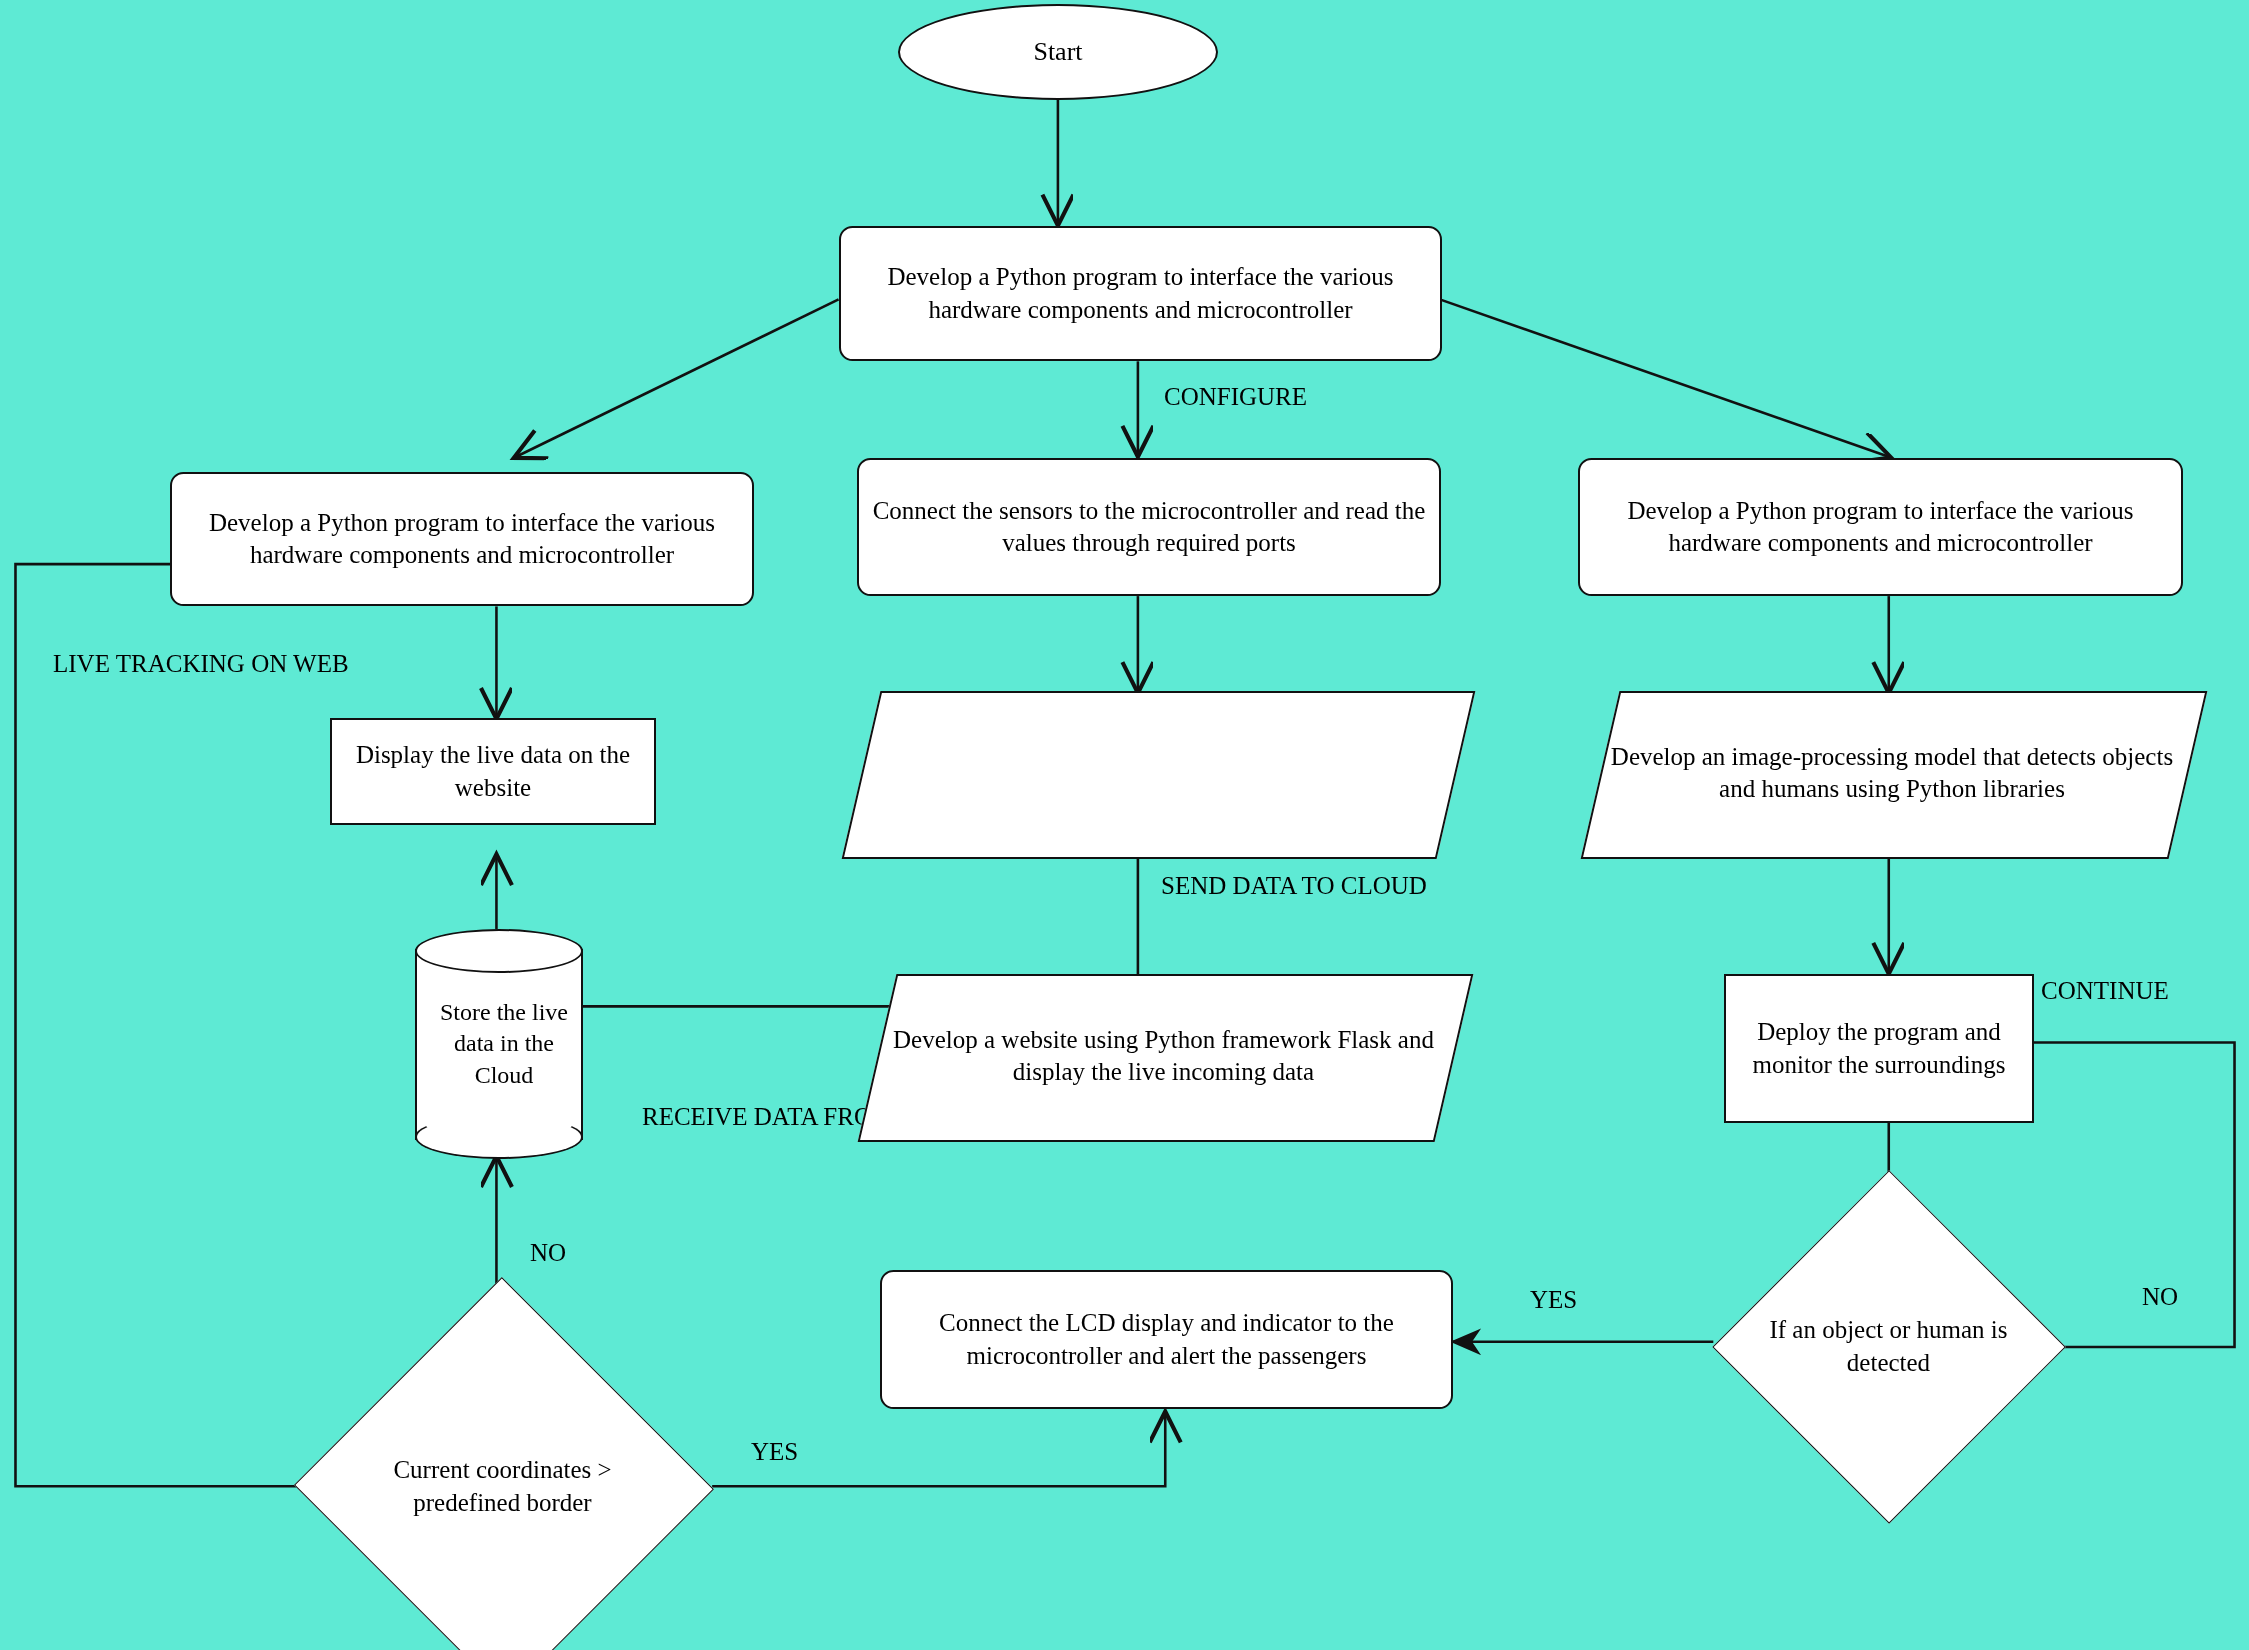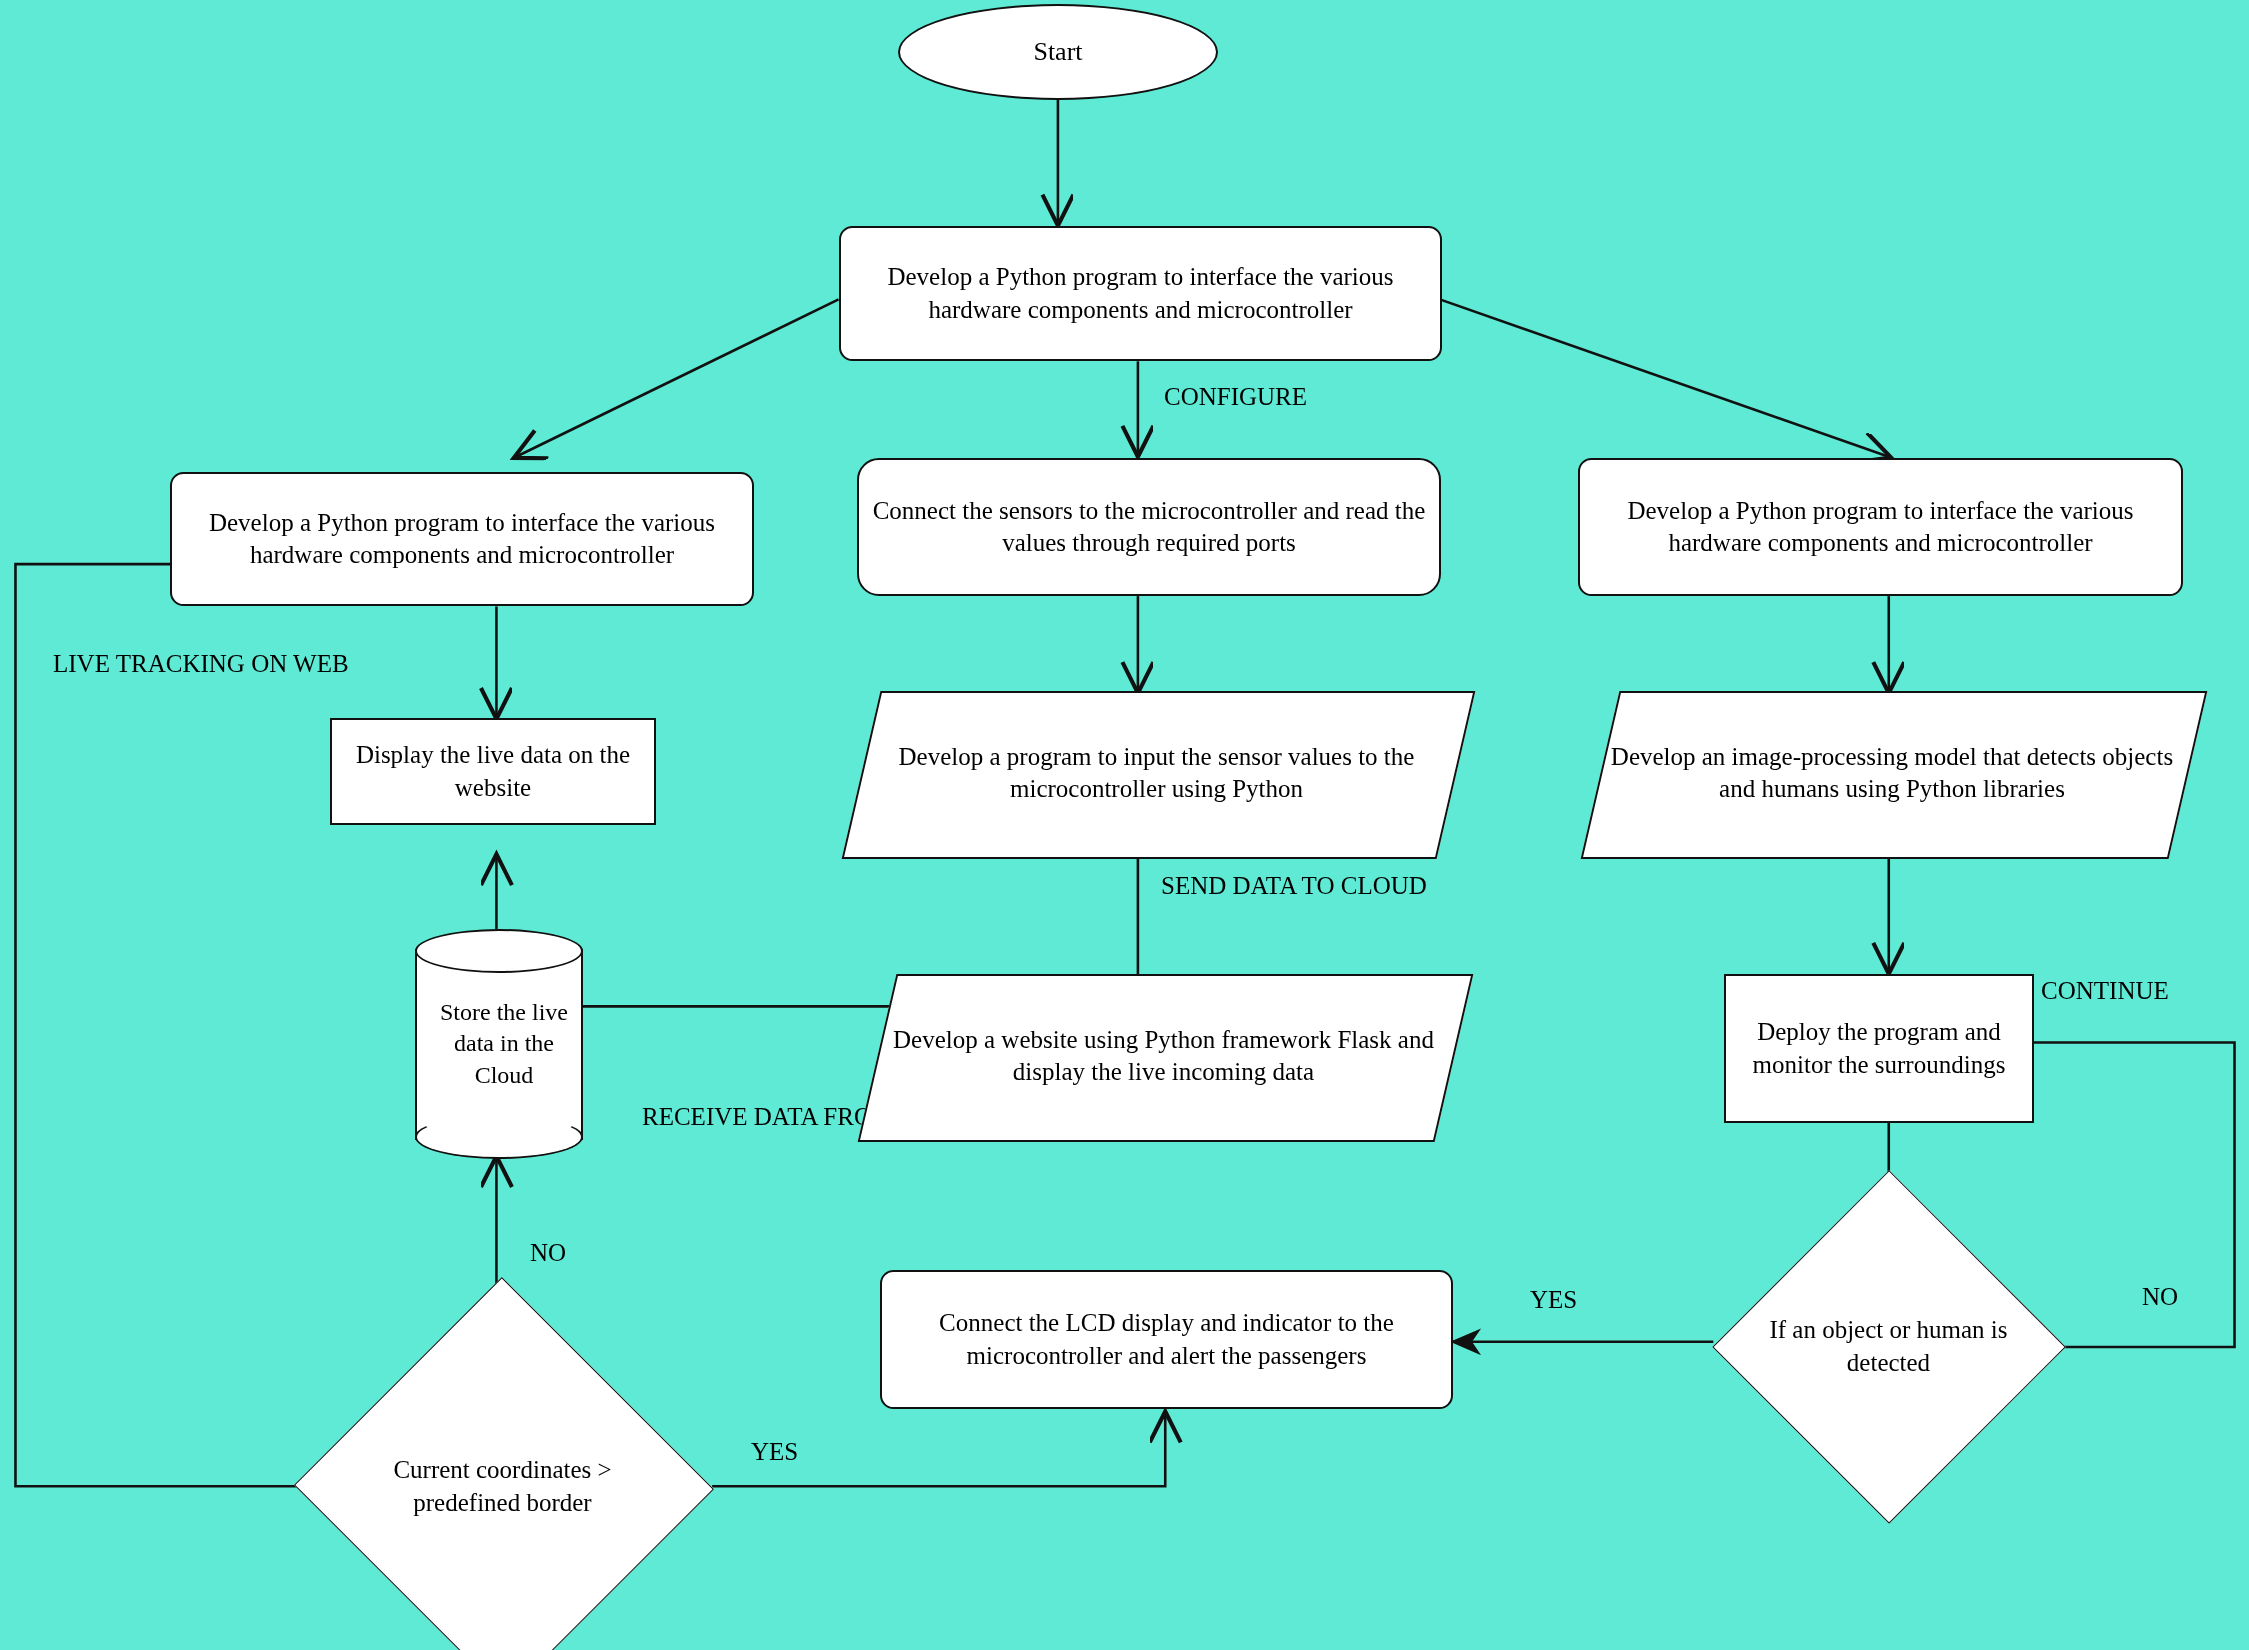--- a/index.html
+++ b/index.html
@@ -107,35 +107,34 @@
   </div>
 
   <div class="edge-label fs-48" style="left:1164px;top:382px;">CONFIGURE</div>
 
   <div class="node rounded fs-48" style="left:170px;top:472px;width:584px;height:134px;">
     <span class="txt">Develop a Python program to interface the various hardware components and microcontroller</span>
   </div>
 
   <div class="edge-label fs-48" style="left:53px;top:649px;">LIVE TRACKING ON WEB</div>
 
-  <div class="node rounded fs-48" style="left:857px;top:458px;width:584px;height:138px;border-radius:22px;">
+  <div class="node rounded fs-48" style="left:857px;top:458px;width:584px;height:138px;">
     <span class="txt">Connect the sensors to the microcontroller and read the values through required ports</span>
   </div>
 
   <div class="node rounded fs-48" style="left:1578px;top:458px;width:605px;height:138px;">
     <span class="txt">Develop a Python program to interface the various hardware components and microcontroller</span>
   </div>
 
   <div class="node rect fs-48" style="left:330px;top:718px;width:326px;height:107px;">
     <span class="txt">Display the live data on the website</span>
   </div>
 
   <div class="node para fs-48" style="left:861px;top:691px;width:591px;height:164px;">
     <span class="skew"></span>
-    <span class="txt">Develop a program to input the sensor values to the microcontroller using Python</span>
   </div>
 
   <div class="edge-label fs-48" style="left:1161px;top:871px;">SEND DATA TO CLOUD</div>
 
   <div class="node para fs-48" style="left:1600px;top:691px;width:584px;height:164px;">
     <span class="skew"></span>
     <span class="txt">Develop an image-processing model that detects objects and humans using Python libraries</span>
   </div>
 
   <div class="node cyl fs-46" style="left:415px;top:929px;width:164px;height:230px;">

